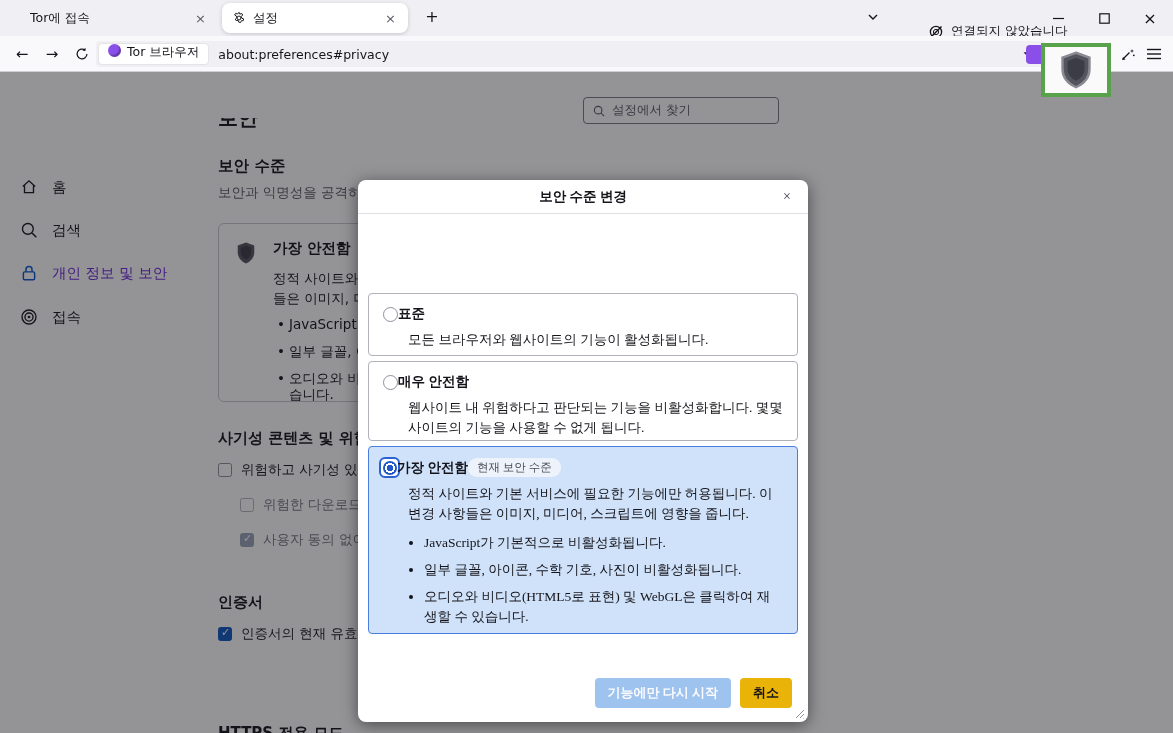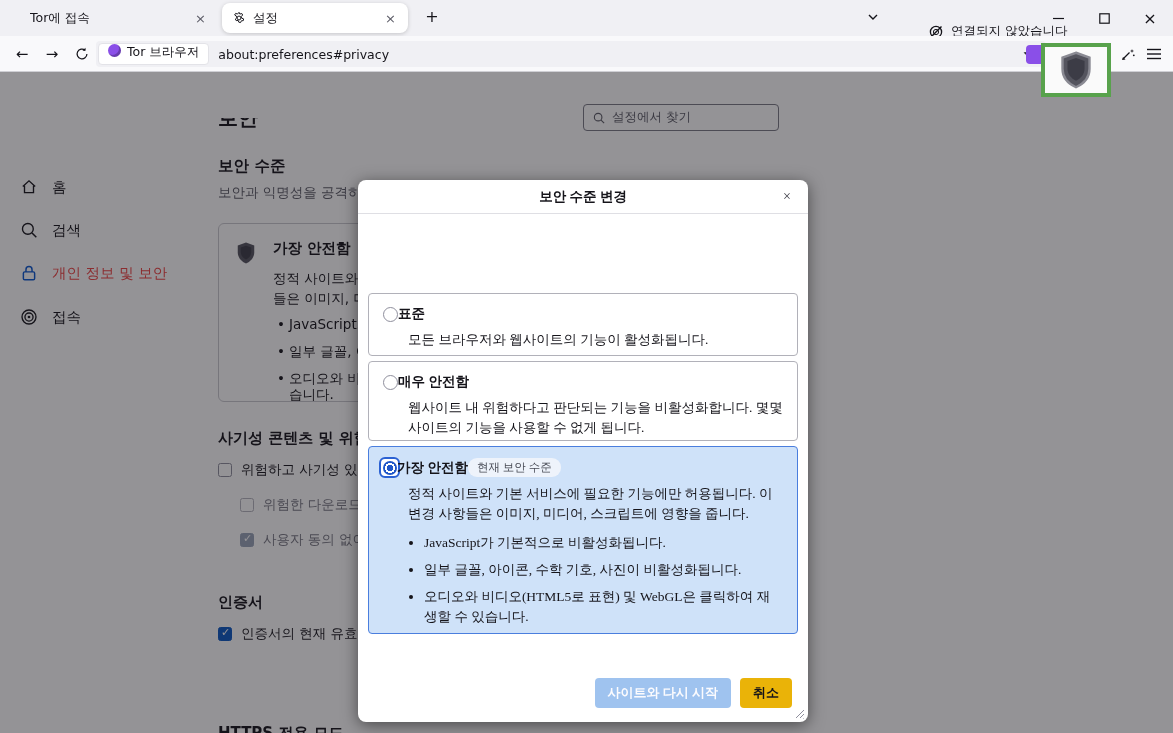--- a/index.html
+++ b/index.html
@@ -33,23 +33,23 @@
   .toolbtn { position:absolute; top:4px; width:28px; height:28px; display:flex; align-items:center; justify-content:center; }
 
   
   .hl-box { position:absolute; left:1041px; top:43px; width:70px; height:54px; background:#fafafa; border:4px solid #58a24c; z-index:60; display:flex; align-items:center; justify-content:center; }
 
   
   .content { position:absolute; left:0; top:72px; width:1173px; height:661px; background:#fff; overflow:hidden; }
   .dim { position:absolute; inset:0; background:rgba(21,20,26,.46); z-index:20; }
 
   
-  .search-box { position:absolute; left:583px; top:32px; width:196px; height:27px; border:1px solid #7a7a85; border-radius:4px; display:flex; align-items:center; gap:7px; padding:2px 9px; color:#5b5b66; font-size:12.5px; background:#fff; }
+  .search-box { position:absolute; left:583px; top:25px; width:196px; height:27px; border:1px solid #7a7a85; border-radius:4px; display:flex; align-items:center; gap:7px; padding:2px 9px; color:#5b5b66; font-size:12.5px; background:#fff; }
   .side-item { position:absolute; left:20px; height:36px; display:flex; align-items:center; gap:14px; font-size:14.5px; color:#15141a; width:180px; }
-  .side-item.active { color:#ef4444;align-items:center; }
+  .side-item.active { color:#6d28d9;align-items:center; }
   .side-item svg { flex:0 0 auto; }
   .main-col { position:absolute; left:218px; top:0; width:561px; height:661px; overflow:hidden; }
   .sec-title-clip { position:absolute; left:0; top:46px; height:13px; overflow:hidden; width:200px; }
   .sec-title-clip span { display:block; font-size:20px; font-weight:700; margin-top:-13px; }
   .h-sec { position:absolute; font-weight:700; white-space:nowrap; }
   .txt { position:absolute; font-size:13.5px; white-space:nowrap; }
   .gray { color:#5b5b66; }
   .bg-card { position:absolute; left:0; top:151px; width:560px; height:179px; border:1px solid #c9c9cf; border-radius:6px; background:#fff; }
   .bg-card .shield { position:absolute; left:16px; top:17px; }
   .bg-card .titlerow { position:absolute; left:54px; top:15px; display:flex; align-items:center; gap:10px; }
@@ -303,21 +303,21 @@
       </div>
       <div class="opt-desc">정적 사이트와 기본 서비스에 필요한 기능에만 허용됩니다. 이 변경 사항들은 이미지, 미디어, 스크립트에 영향을 줍니다.</div>
       <ul class="opt-bullets">
         <li>JavaScript가 기본적으로 비활성화됩니다.</li>
         <li>일부 글꼴, 아이콘, 수학 기호, 사진이 비활성화됩니다.</li>
         <li>오디오와 비디오(HTML5로 표현) 및 WebGL은 클릭하여 재생할 수 있습니다.</li>
       </ul>
     </div>
 
     <div class="modal-footer">
-      <button class="btn btn-save">사이트와 다시 시작</button>
+      <button class="btn btn-save">기능에만 다시 시작</button>
       <button class="btn btn-cancel">취소</button>
     </div>
     <svg class="grip" width="11" height="11" viewBox="0 0 11 11">
       <line x1="10" y1="2" x2="2" y2="10" stroke="#8f8f9d" stroke-width="1"></line>
       <line x1="10" y1="6" x2="6" y2="10" stroke="#8f8f9d" stroke-width="1"></line>
       <line x1="10" y1="10" x2="9.5" y2="10.5" stroke="#8f8f9d" stroke-width="1"></line>
     </svg>
   </div>
 </div>
 

